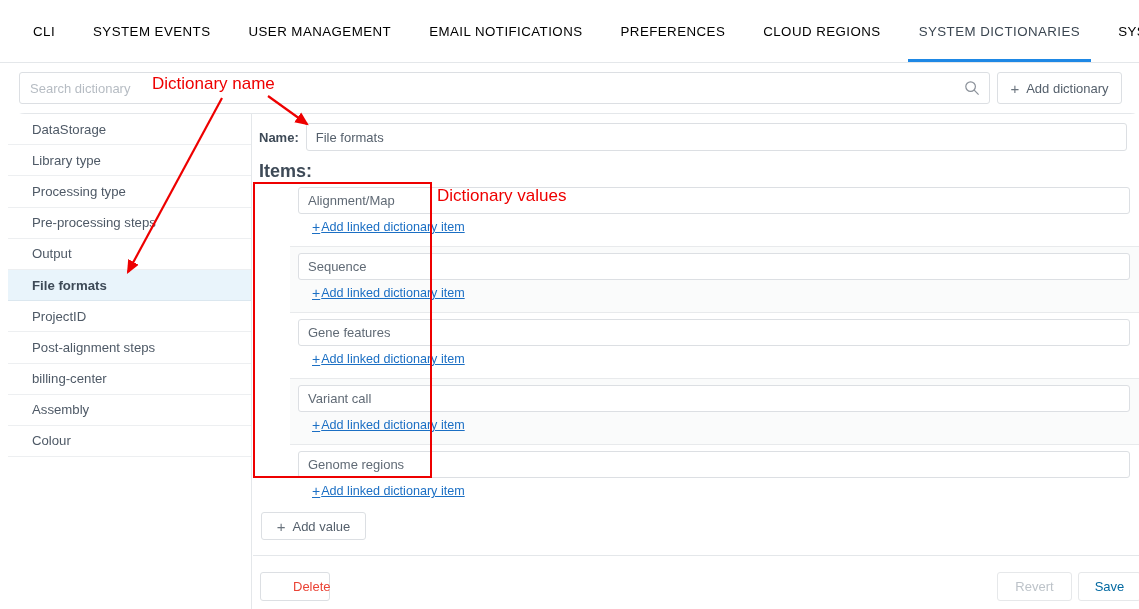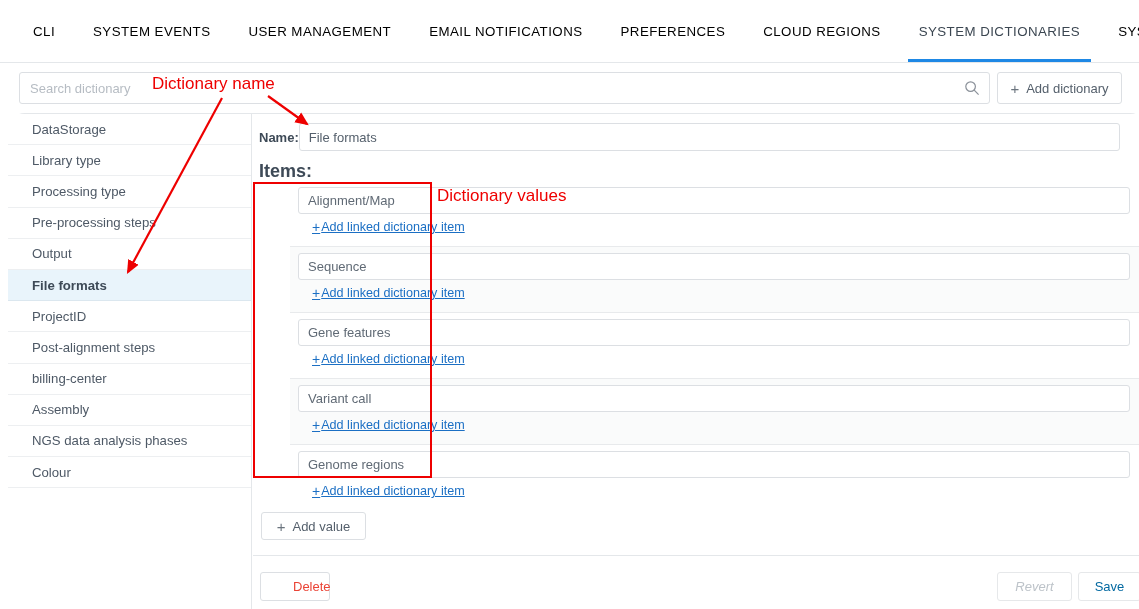--- a/index.html
+++ b/index.html
@@ -136,20 +136,21 @@
   }
   .name-row {
     position: absolute; left: 6px; top: 9px;
     width: 880px; height: 28px;
     display: flex; align-items: center;
   }
   .name-label {
     font-size: 13px;
     font-weight: bold;
     color: #3e4a57;
+    margin-right: 7px;
   }
   .name-input {
     width: 821px; height: 28px;
     border: 1px solid #dcdfe3;
     border-radius: 3px;
     padding: 0 9px;
     font-family: "Liberation Sans", sans-serif;
     font-size: 13px;
     color: #55606c;
     outline: none;
@@ -244,21 +245,20 @@
   .revert-btn {
     position: absolute; left: 744px; top: 16px;
     width: 75px; height: 29px;
     border: 1px solid #e6e8ea;
     border-radius: 3px;
     background: #fff;
     color: #bdc3c9;
     font-family: "Liberation Sans", sans-serif;
     font-size: 13px;
     cursor: default;
-    font-style: italic;
   }
   .save-btn {
     position: absolute; left: 825px; top: 16px;
     width: 63px; height: 29px;
     border: 1px solid #e6e8ea;
     border-radius: 3px;
     background: #fff;
     color: #0369a1;
     font-family: "Liberation Sans", sans-serif;
     font-size: 13px;
@@ -360,23 +360,20 @@
       <div class="side-item">
           <span>Post-alignment steps</span>
         </div>
       <div class="side-item">
           <span>billing-center</span>
         </div>
       <div class="side-item">
           <span>Assembly</span>
         </div>
       <div class="side-item">
-          <span>NGS data analysis phases</span>
-        </div>
-      <div class="side-item">
           <span>Colour</span>
         </div>
     </div>
 
     <div class="detail">
 
       <div class="name-row">
         <span class="name-label">Name:</span>
         <input class="name-input" type="text" value="File formats" style="">
       </div>

